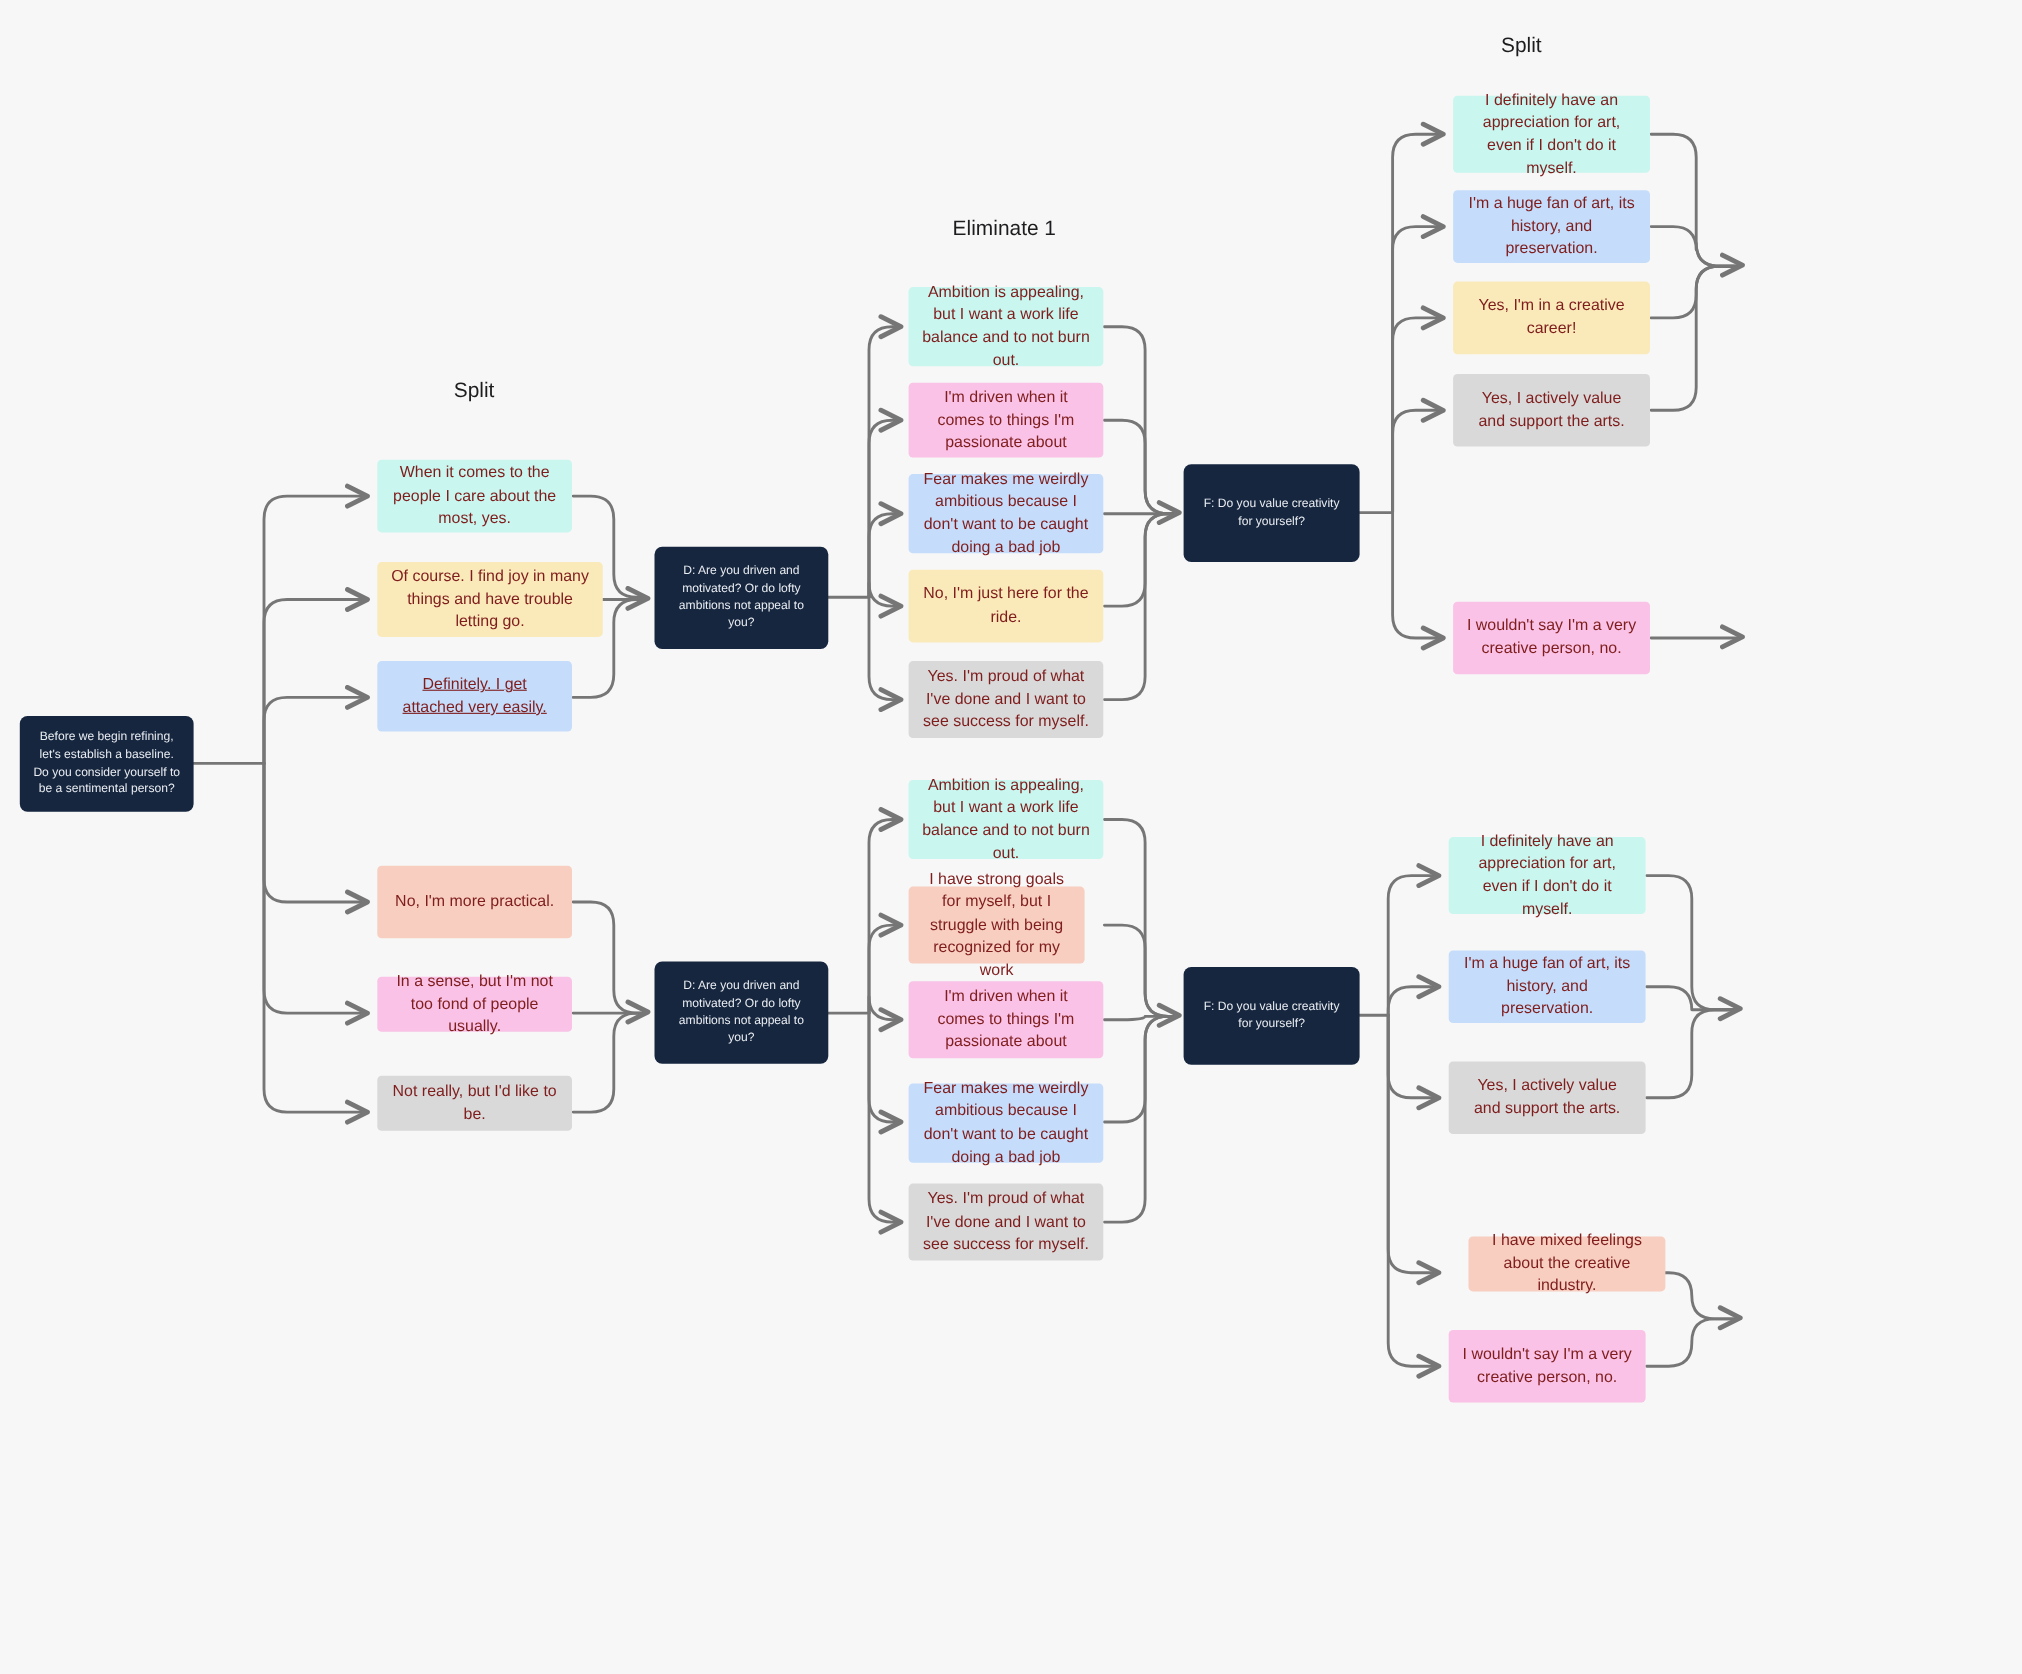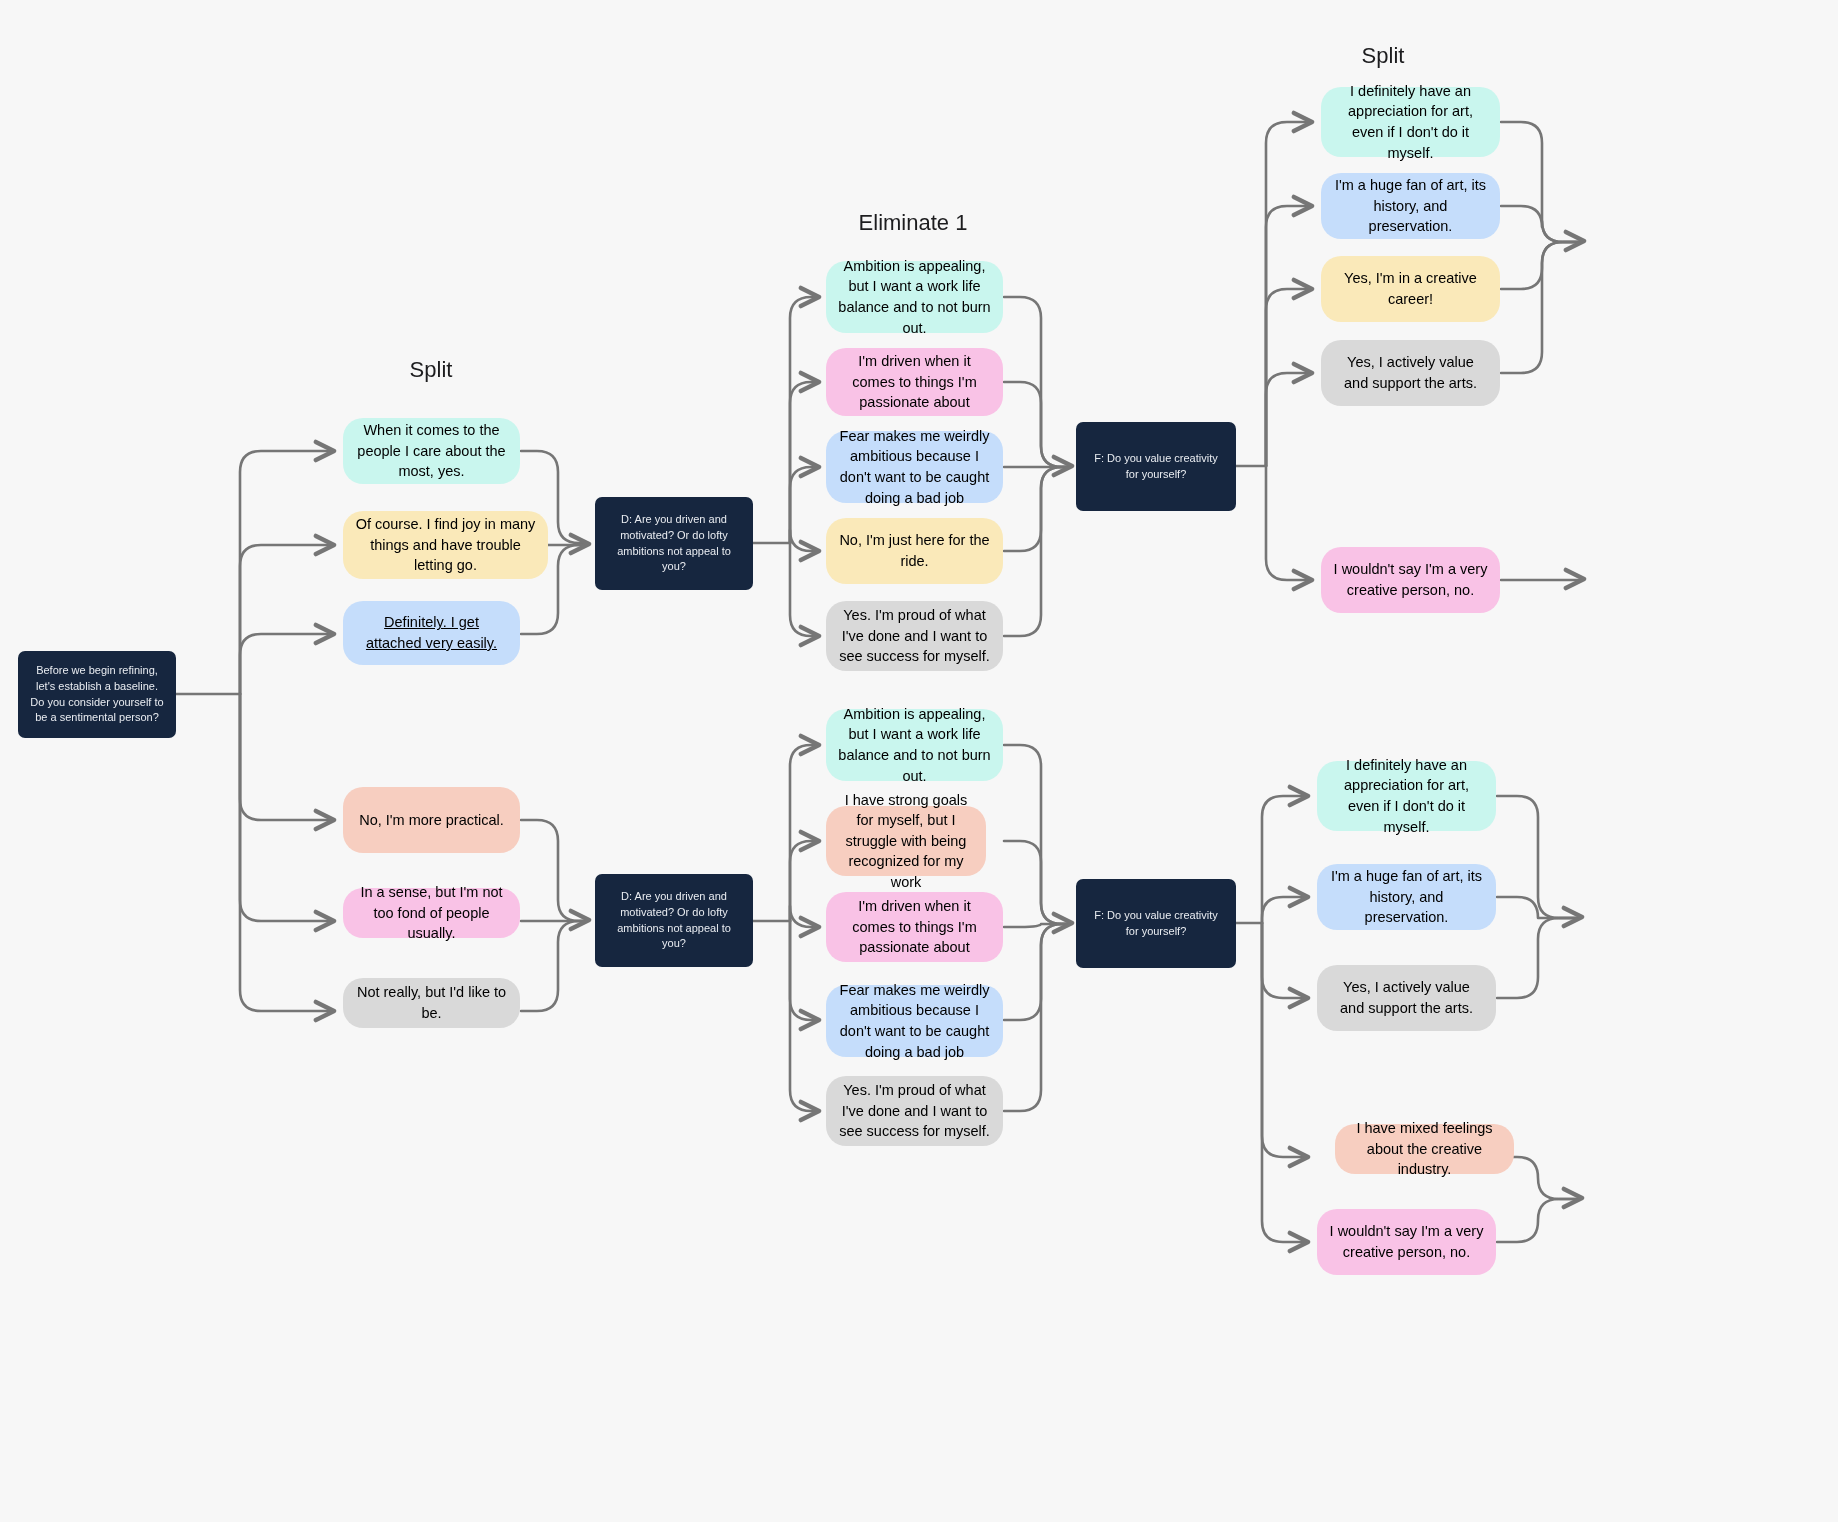--- a/index.html
+++ b/index.html
@@ -31,32 +31,31 @@
     padding: 6px 12px;
     z-index: 2;
   }
   .node-q {
     background: #16263f;
     color: #e9ecf1;
     border-radius: 7px;
     font-size: 11px;
   }
   .node-a {
-    border-radius: 20px;
-    color: #000000;
+    border-radius: 4px;
+    color: #7f1d1d;
     font-size: 14.5px;
   }
   .grp-label {
     position: absolute;
-    font-size: 22px;
+    font-size: 19px;
     color: #1d1d1f;
     text-align: center;
     z-index: 2;
     white-space: nowrap;
-    margin-top: 12px;
   }
 </style>
 </head>
 <body>
 
 <div id="canvas">
 
   <svg id="edges" viewBox="0 0 1838 1522" width="1838" height="1522" xmlns="http://www.w3.org/2000/svg">
     <defs>
       <marker id="ah" markerWidth="9" markerHeight="9" refX="7.6" refY="4.5" orient="auto" markerUnits="strokeWidth">

